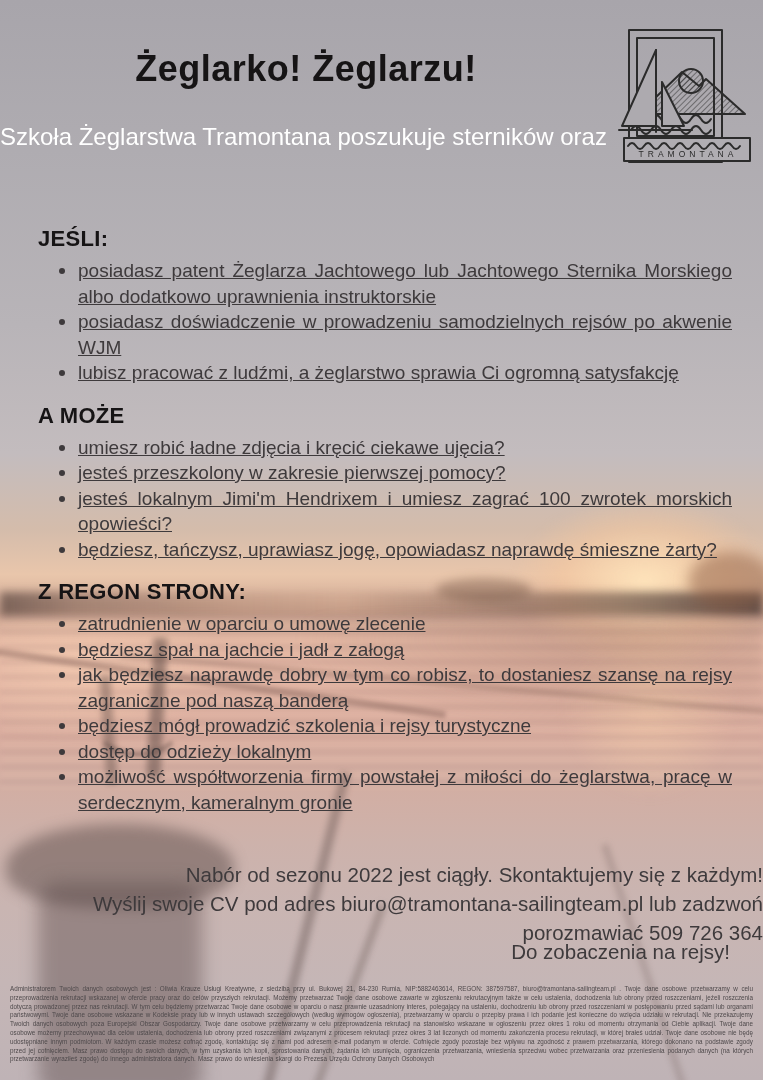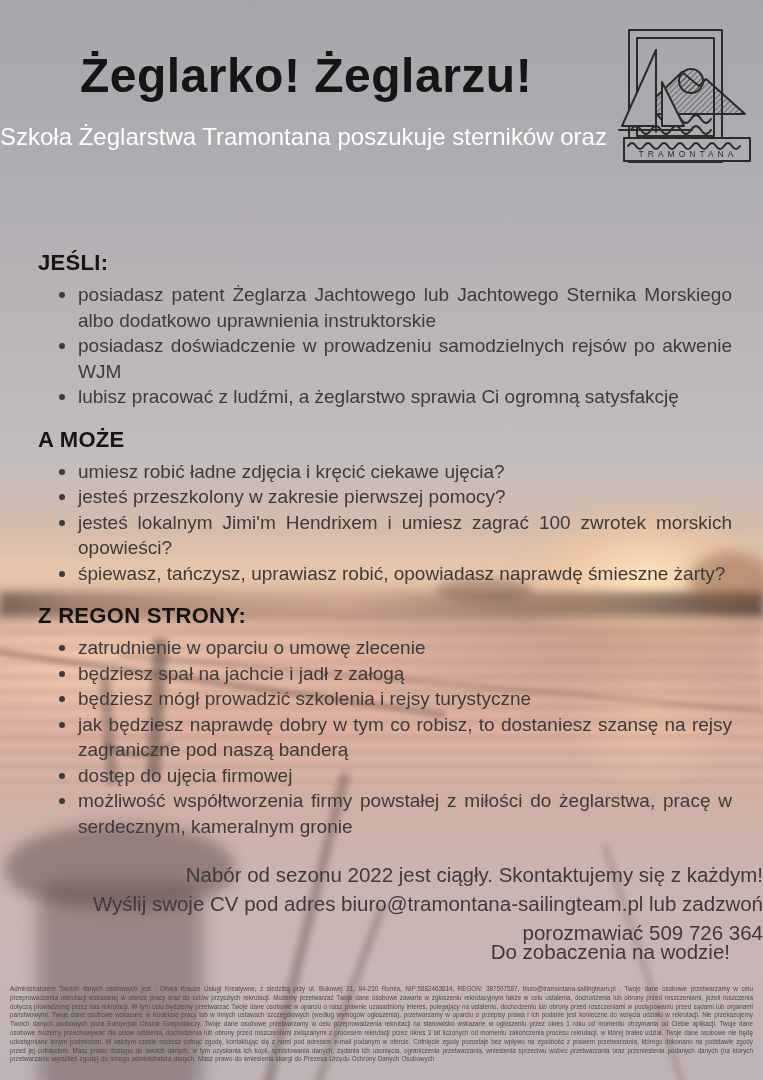--- a/index.html
+++ b/index.html
@@ -55,30 +55,30 @@
   .bg-bollard-body { position:absolute; left:38px; top:882px; width:164px; height:215px;
     background:rgba(86,70,68,0.42); border-radius:22px; filter:blur(9px); }
   .bg-rope-down  { position:absolute; left:300px; top:768px; width:10px; height:335px;
     background:rgba(95,78,74,0.4);  transform:rotate(14deg); filter:blur(3px); }
   .bg-rope-down2 { position:absolute; left:344px; top:898px; width:8px;  height:205px;
     background:rgba(100,82,78,0.35); transform:rotate(20deg); filter:blur(3px); }
   .bg-rope-right { position:absolute; left:642px; top:838px; width:7px;  height:265px;
     background:rgba(120,100,95,0.3); transform:rotate(-18deg); filter:blur(3px); }
   
   .title { position:absolute; top:48px; left:0; width:612px; margin:0; text-align:center;
-    font-size:48px; font-weight:800; letter-spacing:0.5px; color:#161415; }
+    font-size:36px; font-weight:800; letter-spacing:0.5px; color:#161415; }
   .subtitle { position:absolute; top:121px; left:0; width:612px; text-align:left;
     font-size:24px; font-weight:300; color:#ffffff; line-height:31px; }
   .logo { position:absolute; top:26px; right:12px; width:156px; height:150px; }
-  .content { position:absolute; top:226px; left:38px; width:694px; color:#3e3a3c;margin-top:24px; }
+  .content { position:absolute; top:226px; left:38px; width:694px; color:#3e3a3c; }
   .section-heading { font-size:22px; font-weight:800; color:#161415; letter-spacing:0.3px;
     margin:0 0 6px 0; line-height:26px; }
   ul.bullets { list-style:none; margin:0 0 17px 0; padding:0 0 0 40px;
     font-size:19px; font-weight:300; }
-  ul.bullets li { position:relative; line-height:25.5px; text-align:justify; }
+  ul.bullets li { position:relative; line-height:25.5px; text-align:justify;text-decoration:underline; }
   ul.bullets li::before { content:""; position:absolute; left:-19px; top:10px;
     width:6px; height:6px; border-radius:50%; background:#3e3a3c; }
   .contact { position:absolute; top:860px; left:0; width:763px; text-align:right;
     font-size:20.5px; font-weight:300; color:#3e3a3c; line-height:29px; }
   .signoff { position:absolute; top:940px; right:33px;
     font-size:20.5px; font-weight:300; color:#3e3a3c; }
   .legal { position:absolute; top:985px; left:10px; width:743px; margin:0;
     font-size:6.3px; line-height:8.8px; letter-spacing:0; word-spacing:0.5px;
     color:#4e494b; text-align:justify; }
 </style>
@@ -143,38 +143,38 @@
           <li>posiadasz doświadczenie w prowadzeniu samodzielnych rejsów po akwenie WJM</li>
           <li>lubisz pracować z ludźmi, a żeglarstwo sprawia Ci ogromną satysfakcję</li>
         </ul>
     </section>
     <section>
       <h2 class="section-heading">A MOŻE</h2>
       <ul class="bullets">
           <li>umiesz robić ładne zdjęcia i kręcić ciekawe ujęcia?</li>
           <li>jesteś przeszkolony w zakresie pierwszej pomocy?</li>
           <li>jesteś lokalnym Jimi'm Hendrixem i umiesz zagrać 100 zwrotek morskich opowieści?</li>
-          <li>śpiewasz, tańczysz, uprawiasz robić, opowiadasz naprawdę śmieszne żarty?</li>
+          <li>będziesz, tańczysz, uprawiasz jogę, opowiadasz naprawdę śmieszne żarty?</li>
         </ul>
     </section>
     <section>
       <h2 class="section-heading">Z REGON STRONY:</h2>
       <ul class="bullets">
           <li>zatrudnienie w oparciu o umowę zlecenie</li>
           <li>będziesz spał na jachcie i jadł z załogą</li>
+          <li>jak będziesz naprawdę dobry w tym co robisz, to dostaniesz szansę na rejsy zagraniczne pod naszą banderą</li>
           <li>będziesz mógł prowadzić szkolenia i rejsy turystyczne</li>
-          <li>jak będziesz naprawdę dobry w tym co robisz, to dostaniesz szansę na rejsy zagraniczne pod naszą banderą</li>
-          <li>dostęp do ujęcia firmowej</li>
+          <li>dostęp do odzieży lokalnym</li>
           <li>możliwość współtworzenia firmy powstałej z miłości do żeglarstwa, pracę w serdecznym, kameralnym gronie</li>
         </ul>
     </section>
   </div>
 
   <div class="contact">
       <div>Nabór od sezonu 2022 jest ciągły. Skontaktujemy się z każdym!</div>
       <div>Wyślij swoje CV pod adres biuro@tramontana-sailingteam.pl lub zadzwoń</div>
       <div>porozmawiać 509 726 364</div>
     </div>
-  <div class="signoff">Do zobaczenia na wodzie!</div>
+  <div class="signoff">Do zobaczenia na rejsy!</div>
 
   <p class="legal">Administratorem Twoich danych osobowych jest : Oliwia Krauze Usługi Kreatywne, z siedzibą przy ul. Bukowej 21, 84-230 Rumia, NIP:5882463614, REGON: 387597587, biuro@tramontana-sailingteam.pl . Twoje dane osobowe przetwarzamy w celu przeprowadzenia rekrutacji wskazanej w ofercie pracy oraz do celów przyszłych rekrutacji. Możemy przetwarzać Twoje dane osobowe zawarte w zgłoszeniu rekrutacyjnym także w celu ustalenia, dochodzenia lub obrony przed roszczeniami, jeżeli roszczenia dotyczą prowadzonej przez nas rekrutacji. W tym celu będziemy przetwarzać Twoje dane osobowe w oparciu o nasz prawnie uzasadniony interes, polegający na ustaleniu, dochodzeniu lub obrony przed roszczeniami w postępowaniu przed sądami lub organami państwowymi. Twoje dane osobowe wskazane w Kodeksie pracy lub w innych ustawach szczegółowych (według wymogów ogłoszenia), przetwarzamy w oparciu o przepisy prawa i ich podanie jest konieczne do wzięcia udziału w rekrutacji. Nie przekazujemy Twoich danych osobowych poza Europejski Obszar Gospodarczy. Twoje dane osobowe przetwarzamy w celu przeprowadzenia rekrutacji na stanowisko wskazane w ogłoszeniu przez okres 1 roku od momentu otrzymania od Ciebie aplikacji. Twoje dane osobowe możemy przechowywać dla celów ustalenia, dochodzenia lub obrony przed roszczeniami związanymi z procesem rekrutacji przez okres 3 lat liczonych od momentu zakończenia procesu rekrutacji, w której brałeś udział. Twoje dane osobowe nie będę udostępniane innym podmiotom. W każdym czasie możesz cofnąć zgodę, kontaktując się z nami pod adresem e-mail podanym w ofercie. Cofnięcie zgody pozostaje bez wpływu na zgodność z prawem przetwarzania, którego dokonano na podstawie zgody przed jej cofnięciem. Masz prawo dostępu do swoich danych, w tym uzyskania ich kopii, sprostowania danych, żądania ich usunięcia, ograniczenia przetwarzania, wniesienia sprzeciwu wobec przetwarzania oraz przeniesienia podanych danych (na których przetwarzanie wyraziłeś zgodę) do innego administratora danych. Masz prawo do wniesienia skargi do Prezesa Urzędu Ochrony Danych Osobowych</p>
 
 </div>
 
 </body></html>

